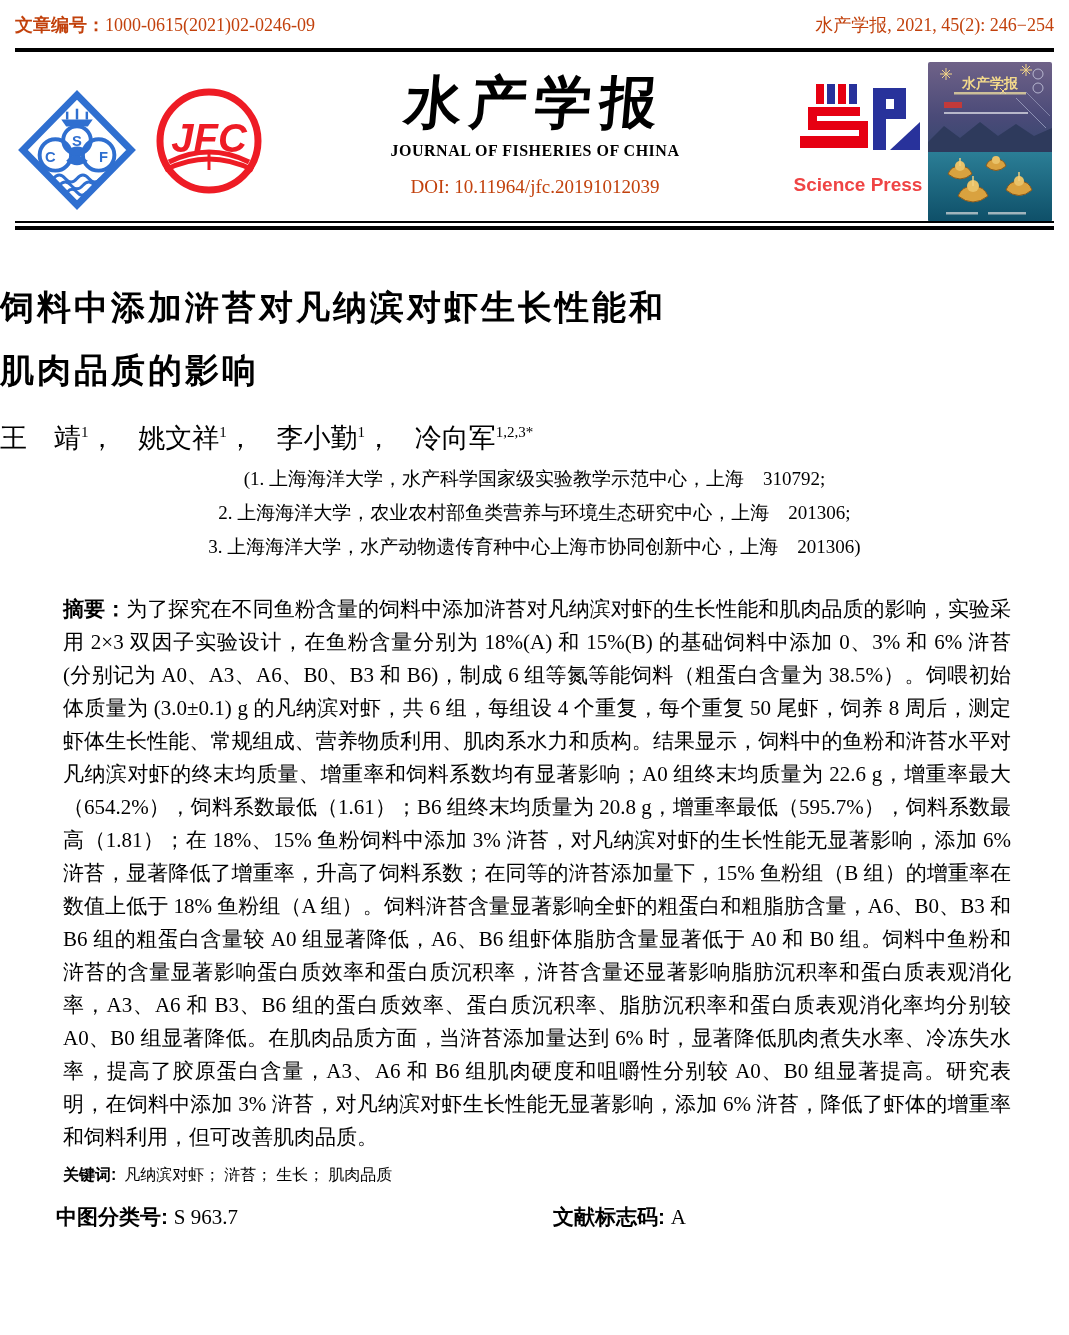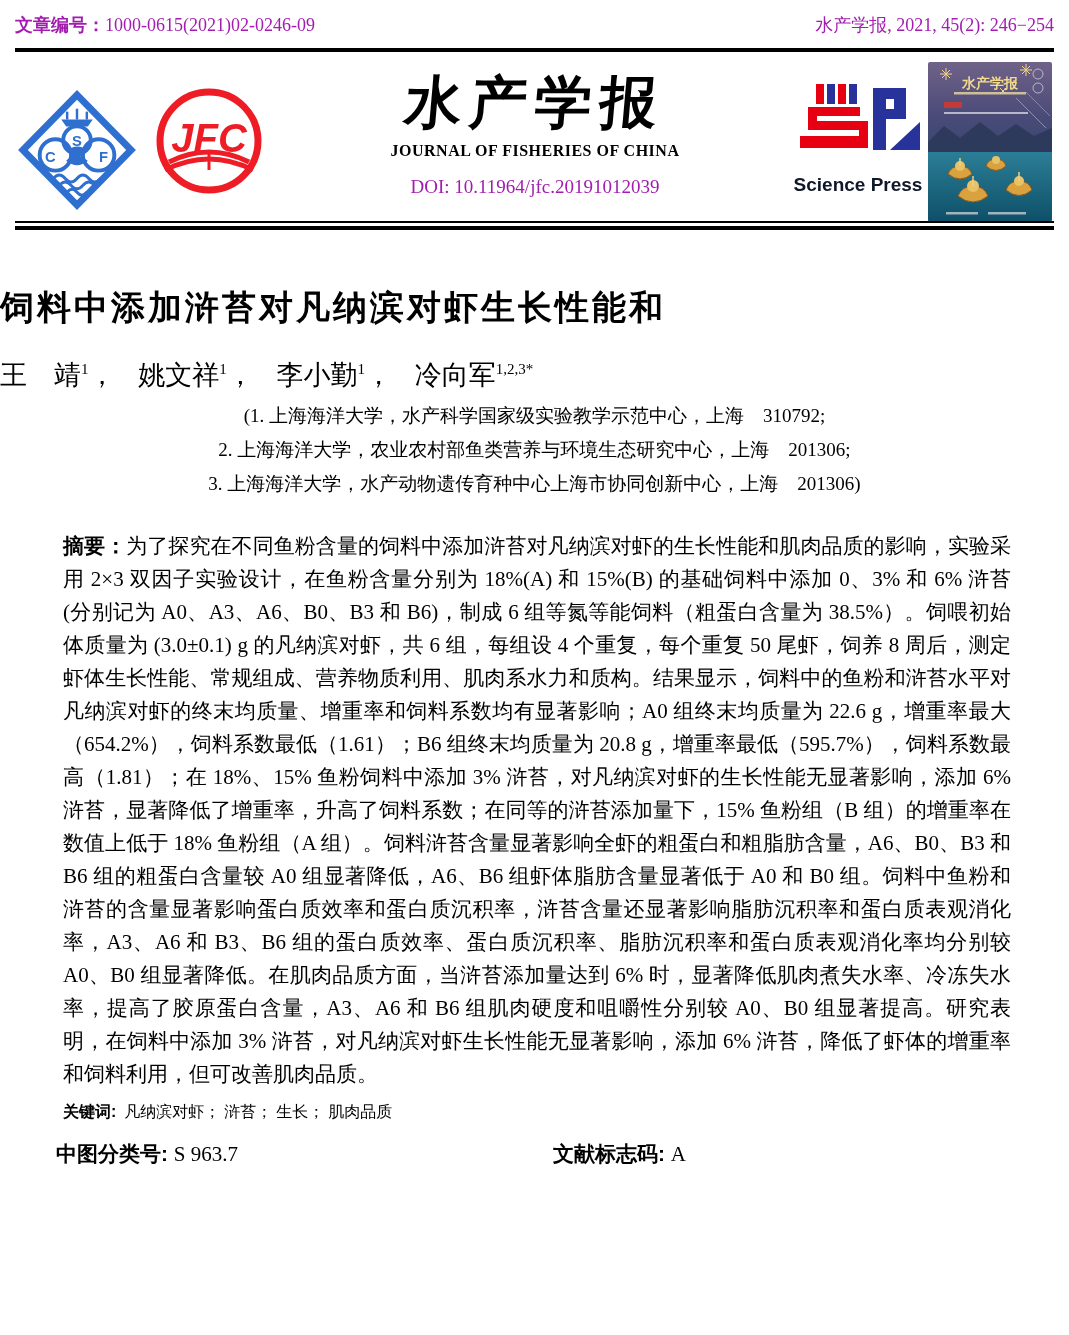--- a/index.html
+++ b/index.html
@@ -1,37 +1,37 @@
 <!DOCTYPE html>
 <html><head>
 <meta charset="utf-8">
 <style>
   html,body{margin:0;padding:0;background:#fff;}
   body{width:1069px;height:1335px;position:relative;overflow:hidden;
        font-family:"Liberation Serif","DejaVu Serif",serif;color:#000;}
   .sans{font-family:"Liberation Sans","DejaVu Sans",sans-serif;}
   .b{font-weight:bold;}
-  .blue{color:#a21caf;}
+  .blue{color:#c2410c;}
 
   
   .topbar{position:absolute;top:13px;left:15px;right:15px;display:flex;
           justify-content:space-between;font-size:18px;}
   .rule-top{position:absolute;top:48px;left:15px;right:15px;height:0;
             border-top:4px solid #000;}
 
   
   .logo-csf{position:absolute;left:18px;top:90px;}
   .logo-jfc{position:absolute;left:153px;top:86px;}
   .mast-center{position:absolute;left:330px;top:66px;width:410px;text-align:center;}
   .callig{font-size:57px;font-weight:bold;letter-spacing:8px;
           transform:skewX(-5deg);line-height:74px;}
   .jname-en{font-size:16px;letter-spacing:.5px;margin-top:2px;font-weight:bold;}
   .doi{font-size:19px;margin-top:16px;}
   .sp-block{position:absolute;left:786px;top:84px;width:144px;text-align:center;}
-  .sp-label{font-size:19px;font-weight:bold;color:#0f172a;margin-top:4px;
+  .sp-label{font-size:19px;font-weight:bold;color:#ef4444;margin-top:4px;
             font-family:"Liberation Sans","DejaVu Sans",sans-serif;}
   .cover{position:absolute;left:928px;top:62px;width:124px;height:160px;
          border-radius:2px;overflow:hidden;}
   .rule-double{position:absolute;top:221px;left:15px;right:15px;height:3px;
                border-top:2px solid #000;border-bottom:4px solid #000;}
 
   
   .content{position:absolute;top:232px;left:0;right:0;}
   .title{margin:44px 0 0 0;font-size:34px;font-weight:bold;
          line-height:63px;letter-spacing:3px;
@@ -171,20 +171,21 @@
     <rect x="60" y="150" width="38" height="2.5" fill="#dddddd" opacity=".7"></rect>
   </svg>
 </div>
 
 <div class="rule-double"></div>
 
 <div class="content">
 
   <h1 class="title">
     <span>饲料中添加浒苔对凡纳滨对虾生长性能和</span><br>
+    <span>肌肉品质的影响</span>
   </h1>
 
   <div class="authors">
     <span class="au"><span>王　靖</span><sup>1</sup><span class="sep">，</span></span>
     <span class="au"><span>姚文祥</span><sup>1</sup><span class="sep">，</span></span>
     <span class="au"><span>李小勤</span><sup>1</sup><span class="sep">，</span></span>
     <span class="au"><span>冷向军</span><sup>1,2,3*</sup></span>
   </div>
 
   <div class="affils">

